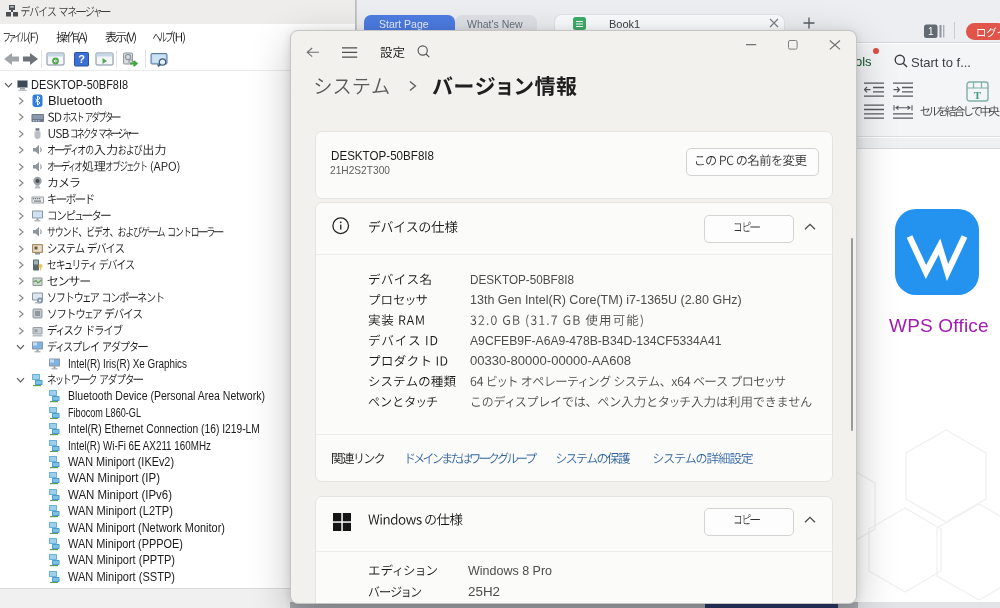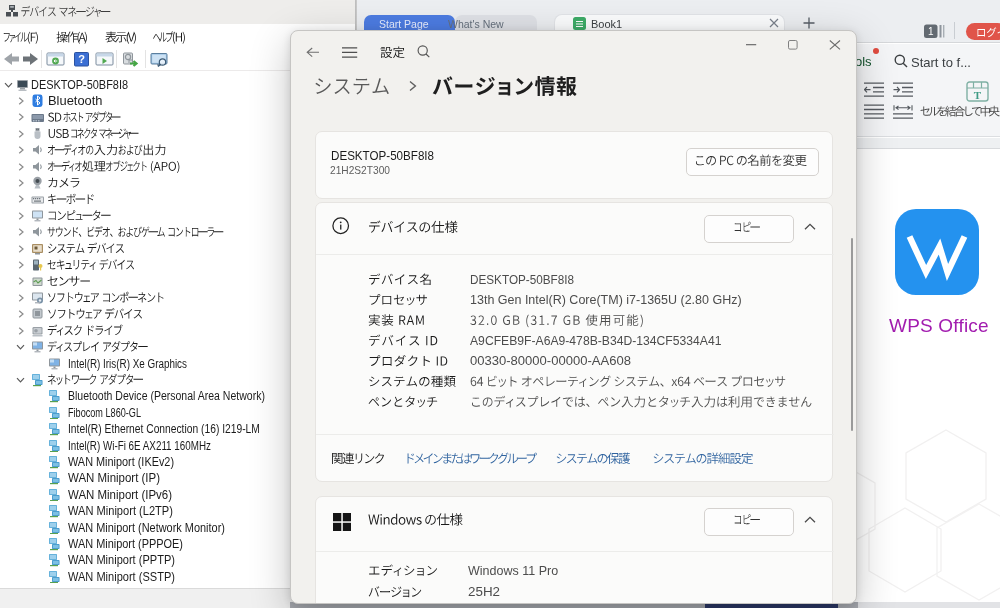--- a/index.html
+++ b/index.html
@@ -15,27 +15,27 @@
 
 <div id="wps">
   <div class="abs" style="left:0;top:0;width:644px;height:43px;background:#eceef1;border-bottom:1px solid #d5d7da"></div>
   <div class="abs" style="left:0;top:44px;width:644px;height:28px;background:#f4f5f7"></div>
   <div class="abs" style="left:0;top:72px;width:644px;height:65px;background:#f4f5f7;border-bottom:1px solid #dcdee1"></div>
   <div class="abs" style="left:0;top:138px;width:644px;height:11px;background:#eef0f2;border-bottom:1px solid #d8dadd"></div>
 </div>
 <div class="abs" style="left:364px;top:15px;width:91px;height:16px;background:#4d7ce2;border-radius:7px 7px 0 0"></div>
     <div class="abs" style="left:379px;top:18px;font:10.5px 'Liberation Sans';color:#e8eeff">Start Page</div>
     <div class="abs" style="left:455px;top:15px;width:82px;height:16px;background:#dfe1e6;border-radius:7px 7px 0 0"></div>
-    <div class="abs" style="left:448px;top:18px;font:10.5px 'Liberation Sans';color:#66707d">What's New</div>
+    <div class="abs" style="left:467px;top:18px;font:10.5px 'Liberation Sans';color:#66707d">What's New</div>
     <div class="abs" style="left:554px;top:14px;width:231px;height:17px;background:#fbfcfd;border-radius:8px 8px 0 0;border:1px solid #e2e4e8;border-bottom:none"></div>
     <svg class="abs" style="left:573px;top:17px" width="13" height="13">
       <rect width="13" height="13" rx="2.5" fill="#3eac68"></rect>
       <path d="M3 4.5 H10 M3 7 H10 M3 9.5 H10" stroke="#fff" stroke-width="1.1"></path>
     </svg>
-    <div class="abs" style="left:591px;top:18px;font:11px 'Liberation Sans';color:#3c4043">Book1</div>
+    <div class="abs" style="left:609px;top:18px;font:11px 'Liberation Sans';color:#3c4043">Book1</div>
     <svg class="abs" style="left:769px;top:18px" width="10" height="10">
       <path d="M1 1 L9 9 M9 1 L1 9" stroke="#7a828c" stroke-width="1.2"></path>
     </svg>
     <svg class="abs" style="left:803px;top:17px" width="12" height="12">
       <path d="M6 0.5 V11.5 M0.5 6 H11.5" stroke="#555c66" stroke-width="1.3"></path>
     </svg>
     <svg class="abs" style="left:924px;top:24px" width="22" height="15">
       <rect x="0" y="0.5" width="13.5" height="13.5" rx="2.5" fill="#636a72"></rect>
       <text x="6.7" y="11" text-anchor="middle" font-family="Liberation Sans" font-size="10" fill="#fff">1</text>
       <rect x="15.5" y="1" width="2" height="12.5" fill="#8d949c"></rect>
@@ -458,21 +458,21 @@
         <rect x="9.8" y="0" width="8.3" height="8.3" fill="#151515"></rect>
         <rect x="0" y="9.8" width="8.3" height="8.3" fill="#151515"></rect>
         <rect x="9.8" y="9.8" width="8.3" height="8.3" fill="#151515"></rect>
       </svg>
       <div class="abs" style="left:331px;top:147.5px;font:13.5px 'Liberation Sans';color:#1b1b1b;white-space:nowrap;transform:scaleX(0.860);transform-origin:0 0">DESKTOP-50BF8I8</div>
       <div class="abs" style="left:330px;top:163.5px;font:11.5px 'Liberation Sans';color:#5d5d5d;white-space:nowrap;transform:scaleX(0.885);transform-origin:0 0">21H2S2T300</div>
       <div class="abs" style="left:470px;top:272.7px;font:12.5px 'Liberation Sans';color:#4c4c4c;white-space:nowrap;transform:scaleX(0.938);transform-origin:0 0">DESKTOP-50BF8I8</div>
       <div class="abs" style="left:470px;top:293.09999999999997px;font:12.5px 'Liberation Sans';color:#4c4c4c;white-space:nowrap">13th Gen Intel(R) Core(TM) i7-1365U (2.80 GHz)</div>
       <div class="abs" style="left:470px;top:333.9px;font:12.5px 'Liberation Sans';color:#4c4c4c;white-space:nowrap;transform:scaleX(0.973);transform-origin:0 0">A9CFEB9F-A6A9-478B-B34D-134CF5334A41</div>
       <div class="abs" style="left:470px;top:354.3px;font:12.5px 'Liberation Sans';color:#4c4c4c;white-space:nowrap;transform:scaleX(1.043);transform-origin:0 0">00330-80000-00000-AA608</div>
-      <div class="abs" style="left:468px;top:563.7px;font:12.5px 'Liberation Sans';color:#4c4c4c;white-space:nowrap">Windows 11 Pro</div>
+      <div class="abs" style="left:468px;top:563.7px;font:12.5px 'Liberation Sans';color:#4c4c4c;white-space:nowrap">Windows 8 Pro</div>
       <div class="abs" style="left:468px;top:585.2px;font:12.5px 'Liberation Sans';color:#4c4c4c;white-space:nowrap;transform:scaleX(1.071);transform-origin:0 0">25H2</div>
     </div>
 <svg class="ov" width="1000" height="608" viewBox="0 0 1000 608">
       <path transform="translate(21.0,16.0)" fill="#3d3d3d" d="M1.5 -8.7V-7.8C1.7 -7.8 2 -7.9 2.4 -7.9C2.9 -7.9 5.3 -7.9 5.8 -7.9C6.1 -7.9 6.4 -7.8 6.7 -7.8V-8.7C6.4 -8.7 6.1 -8.7 5.8 -8.7C5.3 -8.7 2.9 -8.7 2.3 -8.7C2 -8.7 1.8 -8.7 1.5 -8.7ZM7.2 -9.7 6.7 -9.5C7 -9 7.3 -8.3 7.5 -7.8L8 -8.1C7.8 -8.6 7.5 -9.3 7.2 -9.7ZM8.3 -10.2 7.8 -9.9C8.1 -9.5 8.4 -8.8 8.6 -8.3L9.1 -8.6C8.9 -9 8.5 -9.8 8.3 -10.2ZM0.3 -5.7V-4.8C0.6 -4.8 0.8 -4.8 1.1 -4.8H4.2C4.1 -3.7 4 -2.7 3.6 -1.8C3.2 -1 2.5 -0.3 1.7 0L2.4 0.6C3.2 0.1 3.9 -0.7 4.3 -1.5C4.7 -2.4 4.9 -3.6 4.9 -4.8H7.6C7.9 -4.8 8.2 -4.8 8.4 -4.8V-5.7C8.1 -5.7 7.8 -5.7 7.6 -5.7C7.1 -5.7 1.7 -5.7 1.1 -5.7C0.8 -5.7 0.6 -5.7 0.3 -5.7Z M15.8 -9.3 15.3 -9.1C15.6 -8.6 16 -7.9 16.1 -7.4L16.6 -7.7C16.4 -8.2 16.1 -8.9 15.8 -9.3ZM16.9 -9.8 16.4 -9.5C16.7 -9.1 17 -8.4 17.2 -7.9L17.7 -8.1C17.5 -8.6 17.2 -9.3 16.9 -9.8ZM10.5 -3.6C10.1 -2.6 9.6 -1.3 8.9 -0.3L9.7 0C10.3 -0.9 10.8 -2.1 11.1 -3.2C11.6 -4.5 11.9 -6.3 12.1 -7C12.1 -7.3 12.2 -7.6 12.2 -7.8L11.4 -8C11.3 -6.7 10.9 -4.8 10.5 -3.6ZM15.4 -4.1C15.8 -2.8 16.2 -1.2 16.5 0L17.3 -0.3C17 -1.3 16.5 -3.2 16.1 -4.4C15.6 -5.7 15 -7.3 14.6 -8.1L13.9 -7.8C14.3 -7 14.9 -5.3 15.4 -4.1Z M18 -4.3 18.3 -3.4C19.7 -4 21.1 -4.7 22.2 -5.4V-0.9C22.2 -0.5 22.1 0.1 22.1 0.3H23C22.9 0.1 22.9 -0.5 22.9 -0.9V-6C23.9 -6.8 24.8 -7.7 25.6 -8.7L25 -9.3C24.3 -8.3 23.4 -7.3 22.3 -6.5C21.2 -5.7 19.7 -4.8 18 -4.3Z M33.8 -8 33.4 -8.4C33.2 -8.4 33 -8.3 32.7 -8.3C32.3 -8.3 29.1 -8.3 28.8 -8.3C28.5 -8.3 27.9 -8.4 27.8 -8.4V-7.4C27.9 -7.4 28.4 -7.5 28.8 -7.5C29.1 -7.5 32.4 -7.5 32.7 -7.5C32.5 -6.5 31.7 -5 31.1 -4.1C30 -2.7 28.6 -1.2 27 -0.5L27.5 0.2C29 -0.6 30.3 -1.9 31.4 -3.3C32.4 -2.2 33.5 -0.8 34.2 0.3L34.8 -0.4C34.1 -1.3 32.9 -2.9 31.9 -4C32.6 -5 33.2 -6.5 33.6 -7.5C33.6 -7.7 33.7 -7.9 33.8 -8Z M42.1 -1.9C42.7 -1.2 43.5 -0.1 43.8 0.5L44.5 -0.1C44.1 -0.7 43.4 -1.6 42.8 -2.4C44.5 -3.9 45.7 -5.9 46.4 -7.3C46.5 -7.4 46.6 -7.5 46.7 -7.6L46.1 -8.2C46 -8.1 45.8 -8.1 45.5 -8.1C44.5 -8.1 40 -8.1 39.5 -8.1C39.2 -8.1 38.8 -8.1 38.5 -8.2V-7.2C38.7 -7.2 39.1 -7.3 39.5 -7.3C40 -7.3 44.6 -7.3 45.5 -7.3C45 -6.2 43.8 -4.3 42.2 -3C41.6 -3.7 40.7 -4.5 40.4 -4.9L39.8 -4.3C40.3 -3.9 41.5 -2.7 42.1 -1.9Z M55 -1.7 55.4 -2.4C54.5 -3.1 54 -3.5 53.1 -4.1L52.6 -3.5C53.5 -2.9 54.1 -2.4 55 -1.7ZM54.5 -7.3 54 -7.8C53.8 -7.7 53.6 -7.7 53.4 -7.7H51.7V-8.5C51.7 -8.9 51.7 -9.3 51.7 -9.6H50.9C51 -9.3 51 -8.9 51 -8.5V-7.7H49C48.7 -7.7 48.1 -7.8 47.8 -7.8V-6.9C48.1 -6.9 48.7 -6.9 49 -6.9C49.5 -6.9 52.8 -6.9 53.2 -6.9C52.9 -6.3 52.1 -5.4 51.2 -4.7C50.2 -3.9 49 -3.2 47.1 -2.6L47.6 -1.8C49 -2.3 50 -2.9 51 -3.5L51 -0.8C51 -0.4 50.9 0.1 50.9 0.5H51.7C51.7 0.1 51.7 -0.4 51.7 -0.8L51.7 -4.1C52.6 -4.9 53.5 -5.9 53.9 -6.6C54.1 -6.8 54.3 -7.1 54.5 -7.3Z M55.3 -5.1V-4.1C55.7 -4.1 56.3 -4.1 57 -4.1C57.8 -4.1 62.7 -4.1 63.6 -4.1C64.1 -4.1 64.6 -4.1 64.8 -4.1V-5.1C64.6 -5.1 64.2 -5.1 63.6 -5.1C62.7 -5.1 57.8 -5.1 57 -5.1C56.3 -5.1 55.7 -5.1 55.3 -5.1Z M71.1 -8.9 70.6 -8.7C70.9 -8.1 71.2 -7.4 71.5 -6.8L72 -7C71.7 -7.6 71.3 -8.5 71.1 -8.9ZM72.3 -9.5 71.8 -9.2C72.2 -8.7 72.5 -8 72.8 -7.4L73.3 -7.6C73 -8.2 72.6 -9.1 72.3 -9.5ZM66.8 -9.1 66.4 -8.4C67 -8 68.1 -7.1 68.5 -6.7L69 -7.4C68.5 -7.8 67.4 -8.7 66.8 -9.1ZM65.4 -0.5 65.8 0.4C66.7 0.1 68.1 -0.4 69.1 -1.1C70.7 -2.2 72 -3.8 72.9 -5.4L72.5 -6.3C71.6 -4.6 70.4 -3 68.7 -1.9C67.7 -1.2 66.5 -0.7 65.4 -0.5ZM65.3 -6.4 64.9 -5.7C65.5 -5.3 66.6 -4.5 67.1 -4L67.5 -4.8C67.1 -5.1 65.9 -6 65.3 -6.4Z M80.1 -5.7 79.7 -6.1C79.6 -6 79.5 -6 79.4 -5.9C79.1 -5.8 77.5 -5.4 76.1 -5.1L75.8 -6.6C75.7 -6.9 75.7 -7.1 75.7 -7.3L75 -7.1C75 -6.9 75.1 -6.7 75.2 -6.4L75.5 -4.9L74.3 -4.7C74 -4.6 73.8 -4.6 73.5 -4.5L73.7 -3.7L75.6 -4.2L76.6 0.2C76.6 0.5 76.7 0.8 76.7 1.1L77.4 0.8C77.4 0.6 77.3 0.3 77.2 0C77.1 -0.5 76.6 -2.6 76.3 -4.4L79.2 -5.1C78.9 -4.4 78.2 -3.3 77.6 -2.6L78.2 -2.2C78.8 -3 79.8 -4.7 80.1 -5.7Z M79.9 -5.1V-4.1C80.2 -4.1 80.8 -4.1 81.5 -4.1C82.3 -4.1 87.2 -4.1 88.1 -4.1C88.6 -4.1 89.1 -4.1 89.3 -4.1V-5.1C89.1 -5.1 88.7 -5.1 88.1 -5.1C87.2 -5.1 82.3 -5.1 81.5 -5.1C80.8 -5.1 80.2 -5.1 79.9 -5.1Z"></path>
       <path transform="translate(3.0,41.5)" fill="#1b1b1b" d="M6.7 -8 6.3 -8.4C6.1 -8.3 6 -8.3 5.8 -8.3C5.5 -8.3 2 -8.3 1.6 -8.3C1.3 -8.3 1 -8.4 0.8 -8.4V-7.5C1 -7.5 1.2 -7.5 1.6 -7.5C2 -7.5 5.5 -7.5 5.9 -7.5C5.8 -6.3 5.4 -4.6 4.8 -3.5C4.1 -2.2 3.2 -1.2 1.5 -0.6L2 0.2C3.6 -0.5 4.6 -1.6 5.3 -3C6 -4.2 6.4 -6.1 6.6 -7.4C6.6 -7.6 6.7 -7.8 6.7 -8Z M12.1 -6.1 11.8 -6.5C11.7 -6.5 11.5 -6.5 11.4 -6.5C11 -6.5 7.7 -6.5 7.4 -6.5C7.2 -6.5 6.9 -6.5 6.7 -6.6V-5.7C6.9 -5.7 7.2 -5.7 7.4 -5.7C7.7 -5.7 10.8 -5.7 11.3 -5.7C11 -5.1 10.4 -4 9.9 -3.5L10.3 -3C11.1 -3.7 11.7 -5.2 11.9 -5.8C12 -5.9 12 -6 12.1 -6.1ZM9.4 -4.8H8.8C8.8 -4.6 8.9 -4.4 8.9 -4.2C8.9 -2.6 8.7 -1.2 7.6 -0.1C7.4 0.1 7.3 0.2 7.1 0.3L7.6 0.9C9.2 -0.5 9.4 -2.2 9.4 -4.8Z M11.3 -4.3 11.6 -3.4C12.8 -4 13.9 -4.7 14.8 -5.4V-0.9C14.8 -0.5 14.8 0.1 14.8 0.3H15.5C15.5 0.1 15.5 -0.5 15.5 -0.9V-6C16.3 -6.8 17.1 -7.7 17.7 -8.7L17.2 -9.3C16.7 -8.3 15.8 -7.3 15 -6.5C14 -5.7 12.7 -4.8 11.3 -4.3Z M21.3 -0.3 21.7 0.2C21.8 0.2 21.8 0.1 22 -0C23 -0.7 24.1 -1.9 24.8 -3.4L24.5 -4.1C23.8 -2.7 22.8 -1.6 22 -1.1C22 -1.4 22 -7.4 22 -8.1C22 -8.5 22 -8.9 22 -9H21.3C21.3 -8.9 21.4 -8.6 21.4 -8.1C21.4 -7.4 21.4 -1.4 21.4 -0.9C21.4 -0.7 21.3 -0.4 21.3 -0.3ZM17.5 -0.3 18 0.3C18.7 -0.6 19.3 -1.7 19.5 -3C19.8 -4.2 19.8 -6.8 19.8 -8.1C19.8 -8.4 19.8 -8.8 19.8 -8.9H19.1C19.2 -8.7 19.2 -8.4 19.2 -8.1C19.2 -6.8 19.2 -4.4 18.9 -3.3C18.7 -2.1 18.2 -1 17.5 -0.3Z M26.6 2.3 27.2 2.1C26.1 0.4 25.6 -1.7 25.6 -3.7C25.6 -5.8 26.1 -7.8 27.2 -9.5L26.6 -9.8C25.5 -8 24.8 -6.1 24.8 -3.7C24.8 -1.4 25.5 0.6 26.6 2.3Z M27.8 0H28.8V-4H32.2V-4.8H28.8V-7.9H32.8V-8.8H27.8Z M33.1 2.3C34.2 0.6 34.9 -1.4 34.9 -3.7C34.9 -6.1 34.2 -8 33.1 -9.8L32.5 -9.5C33.6 -7.8 34.1 -5.8 34.1 -3.7C34.1 -1.7 33.6 0.4 32.5 2.1Z"></path>
       <path transform="translate(56.0,41.5)" fill="#1b1b1b" d="M6.3 -8.9H9.1V-7.6H6.3ZM5.5 -9.6V-7H9.9V-9.6ZM5 -5.8H6.7V-4.3H5ZM4.3 -6.4V-3.7H7.3V-6.4ZM8.7 -5.8H10.4V-4.3H8.7ZM8 -6.4V-3.7H11.1V-6.4ZM2 -10.1V-7.6H0.6V-6.9H2V-4.2C1.4 -3.9 0.9 -3.8 0.5 -3.6L0.7 -2.9L2 -3.3V-0C2 0.1 1.9 0.2 1.8 0.2C1.7 0.2 1.3 0.2 0.9 0.2C1 0.4 1.1 0.7 1.1 0.9C1.7 0.9 2.1 0.9 2.4 0.7C2.6 0.6 2.7 0.4 2.7 -0V-3.6L3.9 -4.1L3.8 -4.8L2.7 -4.4V-6.9H3.9V-7.6H2.7V-10.1ZM7.3 -3.7V-2.8H4.1V-2.1H6.8C5.9 -1.2 4.6 -0.4 3.3 0C3.5 0.2 3.7 0.5 3.8 0.6C5.1 0.2 6.4 -0.7 7.3 -1.7V0.9H8.1V-1.8C8.8 -0.8 10 0.1 11.1 0.6C11.2 0.3 11.4 0.1 11.6 -0.1C10.5 -0.5 9.3 -1.2 8.6 -2.1H11.4V-2.8H8.1V-3.7Z M16.5 -9.9C15.9 -8.1 15 -6.4 13.9 -5.3C14 -5.1 14.4 -4.8 14.5 -4.7C15.1 -5.4 15.7 -6.3 16.2 -7.3H17.1V0.9H17.9V-2H21.6V-2.8H17.9V-4.7H21.5V-5.4H17.9V-7.3H21.7V-8H16.6C16.9 -8.6 17.1 -9.1 17.3 -9.7ZM13.7 -10C13 -8.2 11.9 -6.3 10.7 -5.2C10.8 -5 11.1 -4.6 11.1 -4.4C11.6 -4.8 12 -5.4 12.4 -5.9V0.9H13.2V-7.2C13.7 -8 14.1 -8.9 14.5 -9.8Z M23.3 2.3 23.9 2.1C22.9 0.4 22.3 -1.7 22.3 -3.7C22.3 -5.8 22.9 -7.8 23.9 -9.5L23.3 -9.8C22.2 -8 21.5 -6.1 21.5 -3.7C21.5 -1.4 22.2 0.6 23.3 2.3Z M22.7 0H23.7L24.5 -2.8H27.8L28.7 0H29.8L26.7 -8.8H25.7ZM24.8 -3.6 25.3 -5C25.6 -6 25.9 -6.9 26.2 -8H26.2C26.5 -6.9 26.8 -6 27.1 -5L27.6 -3.6Z M29.1 2.3C30.2 0.6 30.9 -1.4 30.9 -3.7C30.9 -6.1 30.2 -8 29.1 -9.8L28.5 -9.5C29.6 -7.8 30.1 -5.8 30.1 -3.7C30.1 -1.7 29.6 0.4 28.5 2.1Z"></path>
       <path transform="translate(105.0,41.5)" fill="#1b1b1b" d="M1.7 0.2 2 0.9C3.4 0.6 5.5 0 7.4 -0.5L7.3 -1.2L4.2 -0.4V-3.2C4.9 -3.7 5.5 -4.2 6 -4.7C6.9 -1.9 8.5 0 11.1 0.9C11.2 0.7 11.4 0.4 11.6 0.2C10.2 -0.2 9.1 -1 8.3 -2C9.1 -2.5 10.1 -3.2 10.9 -3.8L10.2 -4.3C9.6 -3.7 8.7 -3 7.9 -2.5C7.4 -3.2 7.1 -3.9 6.8 -4.7H11.2V-5.4H6.4V-6.6H10.3V-7.3H6.4V-8.3H10.8V-9H6.4V-10.1H5.6V-9H1.2V-8.3H5.6V-7.3H1.8V-6.6H5.6V-5.4H0.8V-4.7H5C3.8 -3.7 2 -2.7 0.4 -2.3C0.5 -2.1 0.8 -1.8 0.9 -1.6C1.7 -1.9 2.6 -2.3 3.4 -2.7V-0.2Z M13.2 -4.2C12.7 -2.8 11.8 -1.5 10.8 -0.6C11 -0.5 11.3 -0.3 11.5 -0.1C12.5 -1.1 13.4 -2.5 14 -4ZM18.5 -3.9C19.4 -2.7 20.4 -1.2 20.7 -0.1L21.5 -0.5C21.1 -1.5 20.2 -3 19.3 -4.2ZM12.1 -9.1V-8.4H20.5V-9.1ZM11 -6.2V-5.4H15.9V-0.2C15.9 0 15.8 0.1 15.6 0.1C15.4 0.1 14.6 0.1 13.8 0.1C13.9 0.3 14 0.7 14.1 0.9C15.1 0.9 15.8 0.9 16.2 0.8C16.6 0.6 16.8 0.4 16.8 -0.1V-5.4H21.6V-6.2Z M23.5 2.3 24.1 2.1C23.1 0.4 22.6 -1.7 22.6 -3.7C22.6 -5.8 23.1 -7.8 24.1 -9.5L23.5 -9.8C22.4 -8 21.7 -6.1 21.7 -3.7C21.7 -1.4 22.4 0.6 23.5 2.3Z M25.7 0H26.9L29.7 -8.8H28.7L27.2 -3.9C26.9 -2.9 26.7 -2.1 26.4 -1H26.3C26 -2.1 25.7 -2.9 25.4 -3.9L24 -8.8H22.9Z M29.1 2.3C30.2 0.6 30.9 -1.4 30.9 -3.7C30.9 -6.1 30.2 -8 29.1 -9.8L28.5 -9.5C29.6 -7.8 30.1 -5.8 30.1 -3.7C30.1 -1.7 29.6 0.4 28.5 2.1Z"></path>
       <path transform="translate(153.0,41.5)" fill="#1b1b1b" d="M0.1 -3.3 0.6 -2.5C0.8 -2.8 0.9 -3.1 1.1 -3.4C1.5 -4.1 2.2 -5.4 2.6 -6.1C2.9 -6.6 3.1 -6.7 3.4 -6.2C3.8 -5.7 4.6 -4.5 5 -3.8C5.6 -2.9 6.3 -1.6 6.9 -0.6L7.5 -1.4C6.8 -2.4 6 -3.7 5.4 -4.5C4.9 -5.3 4.2 -6.4 3.7 -7C3.1 -7.8 2.8 -7.7 2.3 -6.9C1.8 -6.1 1 -4.7 0.6 -4.1C0.4 -3.8 0.3 -3.6 0.1 -3.3Z M10.2 -0.3 10.6 0.2C10.7 0.2 10.7 0.1 10.9 -0C11.9 -0.7 13 -1.9 13.7 -3.4L13.4 -4.1C12.7 -2.7 11.7 -1.6 10.9 -1.1C10.9 -1.4 10.9 -7.4 10.9 -8.1C10.9 -8.5 10.9 -8.9 10.9 -9H10.2C10.2 -8.9 10.3 -8.6 10.3 -8.1C10.3 -7.4 10.3 -1.4 10.3 -0.9C10.3 -0.7 10.2 -0.4 10.2 -0.3ZM6.4 -0.3 6.9 0.3C7.6 -0.6 8.2 -1.7 8.4 -3C8.7 -4.2 8.7 -6.8 8.7 -8.1C8.7 -8.4 8.7 -8.8 8.7 -8.9H8C8.1 -8.7 8.1 -8.4 8.1 -8.1C8.1 -6.8 8.1 -4.4 7.8 -3.3C7.6 -2.1 7.1 -1 6.4 -0.3Z M18.8 -8.6C18.8 -9 19.1 -9.4 19.4 -9.4C19.7 -9.4 19.9 -9 19.9 -8.6C19.9 -8.1 19.7 -7.8 19.4 -7.8C19.1 -7.8 18.8 -8.1 18.8 -8.6ZM18.4 -8.6C18.4 -8.4 18.5 -8.3 18.5 -8.2L18.2 -8.2C17.9 -8.2 14.4 -8.2 14 -8.2C13.7 -8.2 13.4 -8.2 13.2 -8.2V-7.3C13.4 -7.3 13.6 -7.3 14 -7.3C14.4 -7.3 17.9 -7.3 18.3 -7.3C18.2 -6.2 17.8 -4.4 17.2 -3.3C16.5 -2 15.6 -1 13.9 -0.4L14.4 0.4C16 -0.3 17 -1.4 17.7 -2.8C18.4 -4 18.8 -6 19 -7.2L19 -7.4C19.1 -7.3 19.2 -7.3 19.4 -7.3C19.9 -7.3 20.3 -7.8 20.3 -8.6C20.3 -9.3 19.9 -9.9 19.4 -9.9C18.8 -9.9 18.4 -9.3 18.4 -8.6Z M21.6 2.3 22.2 2.1C21.2 0.4 20.7 -1.7 20.7 -3.7C20.7 -5.8 21.2 -7.8 22.2 -9.5L21.6 -9.8C20.5 -8 19.9 -6.1 19.9 -3.7C19.9 -1.4 20.5 0.6 21.6 2.3Z M22.8 0H23.8V-4.2H28V0H29V-8.8H28V-5.1H23.8V-8.8H22.8Z M30.1 2.3C31.2 0.6 31.9 -1.4 31.9 -3.7C31.9 -6.1 31.2 -8 30.1 -9.8L29.5 -9.5C30.6 -7.8 31.1 -5.8 31.1 -3.7C31.1 -1.7 30.6 0.4 29.5 2.1Z"></path>
       <path transform="translate(47.5,121.5)" fill="#1b1b1b" d="M3.6 0.2C5.4 0.2 6.6 -0.9 6.6 -2.3C6.6 -3.6 5.8 -4.2 4.8 -4.7L3.5 -5.2C2.8 -5.5 2 -5.8 2 -6.7C2 -7.5 2.7 -8.1 3.7 -8.1C4.5 -8.1 5.2 -7.7 5.7 -7.2L6.3 -7.9C5.7 -8.5 4.8 -8.9 3.7 -8.9C2.2 -8.9 1 -8 1 -6.6C1 -5.4 2 -4.8 2.8 -4.4L4.1 -3.9C4.9 -3.5 5.6 -3.2 5.6 -2.2C5.6 -1.3 4.8 -0.7 3.6 -0.7C2.7 -0.7 1.8 -1.2 1.2 -1.8L0.6 -1.2C1.3 -0.3 2.4 0.2 3.6 0.2Z M7.6 0H9.8C12.4 0 13.8 -1.7 13.8 -4.4C13.8 -7.2 12.4 -8.8 9.7 -8.8H7.6ZM8.6 -0.8V-8H9.7C11.8 -8 12.8 -6.7 12.8 -4.4C12.8 -2.2 11.8 -0.8 9.7 -0.8Z M18.1 -4.6 17.6 -4.9C17.3 -4 16.5 -2.5 16 -1.8L16.5 -1.3C17 -2 17.8 -3.6 18.1 -4.6ZM21.6 -4.9 21.1 -4.5C21.6 -3.8 22.2 -2.3 22.5 -1.4L23.1 -1.8C22.7 -2.7 22.1 -4.2 21.6 -4.9ZM16.2 -7.3V-6.4C16.4 -6.4 16.7 -6.5 16.9 -6.5H19.3V-6.4C19.3 -5.8 19.3 -1.6 19.3 -0.9C19.3 -0.6 19.2 -0.5 19 -0.5C18.7 -0.5 18.3 -0.5 18 -0.6L18 0.2C18.4 0.3 18.9 0.3 19.2 0.3C19.7 0.3 19.9 0 19.9 -0.6C19.9 -1.4 19.9 -5.4 19.9 -6.4V-6.5H22.2C22.4 -6.5 22.6 -6.5 22.8 -6.4V-7.3C22.6 -7.3 22.3 -7.3 22.2 -7.3H19.9V-8.6C19.9 -8.8 19.9 -9.2 19.9 -9.4H19.2C19.3 -9.2 19.3 -8.8 19.3 -8.6V-7.3H16.9C16.7 -7.3 16.5 -7.3 16.2 -7.3Z M28.6 -8 28.2 -8.4C28.1 -8.4 27.9 -8.3 27.7 -8.3C27.3 -8.3 24.7 -8.3 24.4 -8.3C24.1 -8.3 23.6 -8.4 23.5 -8.4V-7.4C23.6 -7.4 24.1 -7.5 24.4 -7.5C24.6 -7.5 27.4 -7.5 27.7 -7.5C27.5 -6.5 26.9 -5 26.3 -4.1C25.4 -2.7 24.2 -1.2 22.8 -0.5L23.3 0.2C24.6 -0.6 25.7 -1.9 26.6 -3.3C27.5 -2.2 28.4 -0.8 29 0.3L29.5 -0.4C28.9 -1.3 27.9 -2.9 27 -4C27.6 -5 28.1 -6.5 28.4 -7.5C28.5 -7.7 28.6 -7.9 28.6 -8Z M31.5 -1C31.5 -0.6 31.5 -0 31.5 0.3H32.2C32.2 -0 32.1 -0.7 32.1 -1L32.1 -5.1C33.1 -4.7 34.6 -3.9 35.5 -3.1L35.7 -4C34.8 -4.7 33.2 -5.6 32.1 -6V-8C32.1 -8.4 32.2 -8.9 32.2 -9.3H31.5C31.5 -8.9 31.5 -8.4 31.5 -8C31.5 -7 31.5 -1.7 31.5 -1Z M45.1 -8.1 44.7 -8.6C44.6 -8.6 44.3 -8.5 44.2 -8.5C43.7 -8.5 39.7 -8.5 39.3 -8.5C39 -8.5 38.6 -8.6 38.3 -8.7V-7.7C38.7 -7.7 39 -7.7 39.3 -7.7C39.7 -7.7 43.5 -7.7 44.2 -7.7C43.9 -7 43 -5.6 42.3 -5L42.8 -4.4C43.7 -5.4 44.5 -6.9 44.9 -7.7C44.9 -7.8 45 -8 45.1 -8.1ZM41.7 -6.5H41.1C41.1 -6.2 41.1 -6 41.1 -5.7C41.1 -3.7 40.9 -1.9 39.6 -0.8C39.3 -0.5 39.1 -0.3 38.8 -0.2L39.4 0.4C41.5 -1.1 41.7 -3.2 41.7 -6.5Z M50.4 -9.6 50 -9.4C50.2 -8.9 50.5 -8.2 50.7 -7.7L51.1 -8C50.9 -8.5 50.6 -9.2 50.4 -9.6ZM51.3 -10.1 50.9 -9.9C51.1 -9.4 51.4 -8.7 51.6 -8.2L52 -8.5C51.8 -8.9 51.5 -9.7 51.3 -10.1ZM48.2 -9.1 47.5 -9.4C47.4 -9.2 47.3 -8.7 47.2 -8.5C46.8 -7.4 46 -5.6 44.5 -4.3L45 -3.8C46 -4.7 46.7 -5.9 47.3 -7H50.2C50 -5.9 49.6 -4.6 49 -3.5C48.4 -4.1 47.7 -4.7 47.2 -5.2L46.8 -4.6C47.3 -4.1 48 -3.5 48.6 -2.8C47.8 -1.6 46.7 -0.5 45.3 0.1L45.9 0.8C47.3 0 48.3 -1.1 49.1 -2.3C49.4 -1.9 49.8 -1.6 50 -1.2L50.4 -2C50.2 -2.3 49.8 -2.6 49.5 -3C50.1 -4.2 50.6 -5.7 50.8 -6.8C50.9 -7 50.9 -7.3 51 -7.4L50.5 -7.8C50.4 -7.8 50.2 -7.7 50 -7.7H47.6L47.8 -8.2C47.9 -8.4 48 -8.8 48.2 -9.1Z M57.5 -8.6C57.5 -9 57.7 -9.4 58 -9.4C58.3 -9.4 58.6 -9 58.6 -8.6C58.6 -8.1 58.3 -7.8 58 -7.8C57.7 -7.8 57.5 -8.1 57.5 -8.6ZM57.1 -8.6C57.1 -8.4 57.1 -8.3 57.1 -8.2L56.9 -8.2C56.5 -8.2 53.1 -8.2 52.6 -8.2C52.4 -8.2 52 -8.2 51.8 -8.2V-7.3C52 -7.3 52.3 -7.3 52.6 -7.3C53.1 -7.3 56.5 -7.3 57 -7.3C56.9 -6.2 56.5 -4.4 55.9 -3.3C55.2 -2 54.2 -1 52.6 -0.4L53.1 0.4C54.6 -0.3 55.6 -1.4 56.4 -2.8C57.1 -4 57.5 -6 57.6 -7.2L57.7 -7.4C57.8 -7.3 57.9 -7.3 58 -7.3C58.5 -7.3 58.9 -7.8 58.9 -8.6C58.9 -9.3 58.5 -9.9 58 -9.9C57.5 -9.9 57.1 -9.3 57.1 -8.6Z M61.8 -9.4 61.2 -9.7C61.1 -9.4 61 -9 60.9 -8.8C60.5 -7.7 59.6 -5.9 58.2 -4.6L58.7 -4.1C59.7 -5 60.4 -6.2 60.9 -7.2H63.8C63.7 -6.2 63.2 -4.9 62.7 -3.8C62.1 -4.4 61.4 -5 60.9 -5.5L60.4 -4.9C61 -4.4 61.7 -3.8 62.3 -3.1C61.5 -1.9 60.4 -0.8 59 -0.2L59.5 0.5C61 -0.3 62 -1.4 62.8 -2.6C63.1 -2.2 63.4 -1.8 63.7 -1.5L64.1 -2.2C63.8 -2.6 63.5 -2.9 63.2 -3.3C63.8 -4.5 64.3 -6 64.5 -7.1C64.5 -7.3 64.6 -7.5 64.7 -7.7L64.2 -8.1C64 -8.1 63.9 -8 63.7 -8H61.3L61.5 -8.5C61.6 -8.7 61.7 -9.1 61.8 -9.4Z M63.5 -5.1V-4.1C63.9 -4.1 64.5 -4.1 65.1 -4.1C66 -4.1 70.9 -4.1 71.8 -4.1C72.3 -4.1 72.8 -4.1 73 -4.1V-5.1C72.8 -5.1 72.4 -5.1 71.7 -5.1C70.9 -5.1 65.9 -5.1 65.1 -5.1C64.5 -5.1 63.9 -5.1 63.5 -5.1Z"></path>
       <path transform="translate(47.5,137.9)" fill="#1b1b1b" d="M4.3 0.2C6 0.2 7.4 -0.8 7.4 -3.6V-8.8H6.5V-3.6C6.5 -1.4 5.5 -0.7 4.3 -0.7C3.1 -0.7 2.2 -1.4 2.2 -3.6V-8.8H1.2V-3.6C1.2 -0.8 2.6 0.2 4.3 0.2Z M11.4 0.2C13.2 0.2 14.3 -0.9 14.3 -2.3C14.3 -3.6 13.5 -4.2 12.5 -4.7L11.2 -5.2C10.6 -5.5 9.8 -5.8 9.8 -6.7C9.8 -7.5 10.5 -8.1 11.5 -8.1C12.3 -8.1 13 -7.7 13.5 -7.2L14 -7.9C13.4 -8.5 12.5 -8.9 11.5 -8.9C9.9 -8.9 8.8 -8 8.8 -6.6C8.8 -5.4 9.7 -4.8 10.6 -4.4L11.8 -3.9C12.7 -3.5 13.3 -3.2 13.3 -2.2C13.3 -1.3 12.6 -0.7 11.4 -0.7C10.5 -0.7 9.6 -1.2 8.9 -1.8L8.4 -1.2C9.1 -0.3 10.1 0.2 11.4 0.2Z M15.3 0H18C20 0 21.3 -0.9 21.3 -2.6C21.3 -3.8 20.6 -4.5 19.5 -4.7V-4.7C20.3 -5 20.8 -5.8 20.8 -6.6C20.8 -8.2 19.6 -8.8 17.8 -8.8H15.3ZM16.2 -5V-8H17.7C19.1 -8 19.8 -7.6 19.8 -6.5C19.8 -5.6 19.2 -5 17.6 -5ZM16.2 -0.8V-4.2H17.8C19.4 -4.2 20.3 -3.7 20.3 -2.6C20.3 -1.4 19.4 -0.8 17.8 -0.8Z M23.8 -1.5V-0.6C24 -0.6 24.3 -0.6 24.7 -0.6H28.8L28.8 0.1H29.5C29.5 -0.1 29.5 -0.6 29.5 -1V-7.2C29.5 -7.5 29.5 -7.9 29.5 -8.1C29.3 -8.1 29.1 -8.1 28.9 -8.1H24.8C24.5 -8.1 24.1 -8.1 23.9 -8.2V-7.2C24.1 -7.2 24.5 -7.3 24.8 -7.3H28.8V-1.5H24.7C24.3 -1.5 24 -1.5 23.8 -1.5Z M36.3 -1.7 36.7 -2.4C36 -3.1 35.5 -3.5 34.7 -4.1L34.3 -3.5C35.1 -2.9 35.6 -2.4 36.3 -1.7ZM35.9 -7.3 35.5 -7.8C35.4 -7.7 35.2 -7.7 35 -7.7H33.6V-8.5C33.6 -8.9 33.6 -9.3 33.6 -9.6H32.9C33 -9.3 33 -8.9 33 -8.5V-7.7H31.3C31 -7.7 30.5 -7.8 30.3 -7.8V-6.9C30.5 -6.9 31 -6.9 31.3 -6.9C31.7 -6.9 34.5 -6.9 34.9 -6.9C34.6 -6.3 33.9 -5.4 33.1 -4.7C32.3 -3.9 31.3 -3.2 29.7 -2.6L30.1 -1.8C31.3 -2.3 32.2 -2.9 33 -3.5L32.9 -0.8C32.9 -0.4 32.9 0.1 32.9 0.5H33.6C33.6 0.1 33.5 -0.4 33.5 -0.8L33.6 -4.1C34.3 -4.9 35.1 -5.9 35.5 -6.6C35.6 -6.8 35.8 -7.1 35.9 -7.3Z M40.1 -9.3 39.4 -9.6C39.3 -9.3 39.2 -8.9 39.1 -8.7C38.8 -7.7 37.9 -5.9 36.5 -4.7L37 -4.1C37.9 -5 38.6 -6.1 39.1 -7.1H42.1C41.9 -5.9 41.4 -4.4 40.7 -3.2C39.9 -1.9 38.9 -0.8 37.4 -0.2L37.9 0.5C39.5 -0.3 40.5 -1.4 41.2 -2.8C42 -4.1 42.5 -5.7 42.7 -6.9C42.8 -7.1 42.8 -7.4 42.9 -7.5L42.4 -7.9C42.3 -7.9 42.1 -7.8 41.9 -7.8H39.5L39.7 -8.4C39.8 -8.6 39.9 -9 40.1 -9.3Z M46.7 -9.4 46 -9.7C46 -9.4 45.8 -9 45.8 -8.8C45.4 -7.7 44.5 -5.9 43.1 -4.6L43.6 -4.1C44.5 -5 45.3 -6.2 45.8 -7.2H48.7C48.5 -6.2 48.1 -4.9 47.5 -3.8C46.9 -4.4 46.3 -5 45.7 -5.5L45.3 -4.9C45.9 -4.4 46.5 -3.8 47.1 -3.1C46.4 -1.9 45.3 -0.8 43.8 -0.2L44.4 0.5C45.8 -0.3 46.9 -1.4 47.6 -2.6C48 -2.2 48.3 -1.8 48.5 -1.5L49 -2.2C48.7 -2.6 48.4 -2.9 48 -3.3C48.7 -4.5 49.1 -6 49.3 -7.1C49.4 -7.3 49.5 -7.5 49.5 -7.7L49 -8.1C48.9 -8.1 48.7 -8 48.5 -8H46.1L46.3 -8.5C46.4 -8.7 46.6 -9.1 46.7 -9.4Z M54.6 -1.9C55.1 -1.2 55.8 -0.1 56.1 0.5L56.6 -0.1C56.3 -0.7 55.7 -1.6 55.2 -2.4C56.6 -3.9 57.7 -5.9 58.3 -7.3C58.3 -7.4 58.4 -7.5 58.5 -7.6L58 -8.2C57.9 -8.1 57.7 -8.1 57.5 -8.1C56.7 -8.1 52.8 -8.1 52.4 -8.1C52.1 -8.1 51.8 -8.1 51.6 -8.2V-7.2C51.7 -7.2 52.1 -7.3 52.4 -7.3C52.9 -7.3 56.7 -7.3 57.4 -7.3C57 -6.2 56 -4.3 54.7 -3C54.2 -3.7 53.4 -4.5 53.1 -4.9L52.7 -4.3C53.1 -3.9 54.1 -2.7 54.6 -1.9Z M64.7 -1.7 65 -2.4C64.3 -3.1 63.8 -3.5 63 -4.1L62.6 -3.5C63.4 -2.9 63.9 -2.4 64.7 -1.7ZM64.2 -7.3 63.8 -7.8C63.7 -7.7 63.5 -7.7 63.3 -7.7H61.9V-8.5C61.9 -8.9 61.9 -9.3 61.9 -9.6H61.2C61.3 -9.3 61.3 -8.9 61.3 -8.5V-7.7H59.6C59.3 -7.7 58.8 -7.8 58.6 -7.8V-6.9C58.8 -6.9 59.3 -6.9 59.6 -6.9C60 -6.9 62.8 -6.9 63.2 -6.9C62.9 -6.3 62.2 -5.4 61.4 -4.7C60.6 -3.9 59.6 -3.2 58 -2.6L58.4 -1.8C59.6 -2.3 60.5 -2.9 61.3 -3.5L61.2 -0.8C61.2 -0.4 61.2 0.1 61.2 0.5H61.9C61.9 0.1 61.8 -0.4 61.8 -0.8L61.9 -4.1C62.6 -4.9 63.4 -5.9 63.8 -6.6C63.9 -6.8 64.1 -7.1 64.2 -7.3Z M63.4 -5.1V-4.1C63.7 -4.1 64.3 -4.1 65 -4.1C65.8 -4.1 70.7 -4.1 71.6 -4.1C72.1 -4.1 72.6 -4.1 72.9 -4.1V-5.1C72.6 -5.1 72.2 -5.1 71.6 -5.1C70.7 -5.1 65.8 -5.1 65 -5.1C64.3 -5.1 63.7 -5.1 63.4 -5.1Z M76.5 -8.9 76.1 -8.7C76.4 -8.1 76.7 -7.4 76.9 -6.8L77.3 -7C77.1 -7.6 76.7 -8.5 76.5 -8.9ZM77.6 -9.5 77.2 -9.2C77.5 -8.7 77.8 -8 78 -7.4L78.4 -7.6C78.2 -8.2 77.8 -9.1 77.6 -9.5ZM72.9 -9.1 72.6 -8.4C73.1 -8 74 -7.1 74.4 -6.7L74.8 -7.4C74.4 -7.8 73.4 -8.7 72.9 -9.1ZM71.7 -0.5 72.1 0.4C72.9 0.1 74 -0.4 74.9 -1.1C76.2 -2.2 77.4 -3.8 78.1 -5.4L77.7 -6.3C77 -4.6 75.9 -3 74.5 -1.9C73.7 -1.2 72.7 -0.7 71.7 -0.5ZM71.7 -6.4 71.4 -5.7C71.9 -5.3 72.8 -4.5 73.2 -4L73.5 -4.8C73.2 -5.1 72.2 -6 71.7 -6.4Z M83.4 -5.7 83 -6.1C82.9 -6 82.8 -6 82.7 -5.9C82.5 -5.8 81.1 -5.4 79.9 -5.1L79.7 -6.6C79.6 -6.9 79.6 -7.1 79.6 -7.3L79 -7.1C79 -6.9 79.1 -6.7 79.1 -6.4L79.4 -4.9L78.4 -4.7C78.2 -4.6 78 -4.6 77.8 -4.5L77.9 -3.7L79.6 -4.2L80.3 0.2C80.4 0.5 80.4 0.8 80.5 1.1L81.1 0.8C81 0.6 80.9 0.3 80.9 0C80.8 -0.5 80.4 -2.6 80.1 -4.4L82.6 -5.1C82.3 -4.4 81.7 -3.3 81.2 -2.6L81.7 -2.2C82.2 -3 83 -4.7 83.4 -5.7Z M81.5 -5.1V-4.1C81.9 -4.1 82.5 -4.1 83.1 -4.1C84 -4.1 88.9 -4.1 89.8 -4.1C90.3 -4.1 90.8 -4.1 91 -4.1V-5.1C90.8 -5.1 90.4 -5.1 89.7 -5.1C88.9 -5.1 83.9 -5.1 83.1 -5.1C82.5 -5.1 81.9 -5.1 81.5 -5.1Z"></path>

